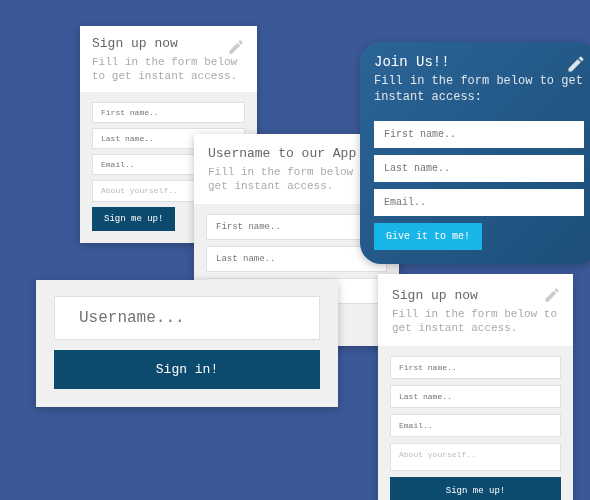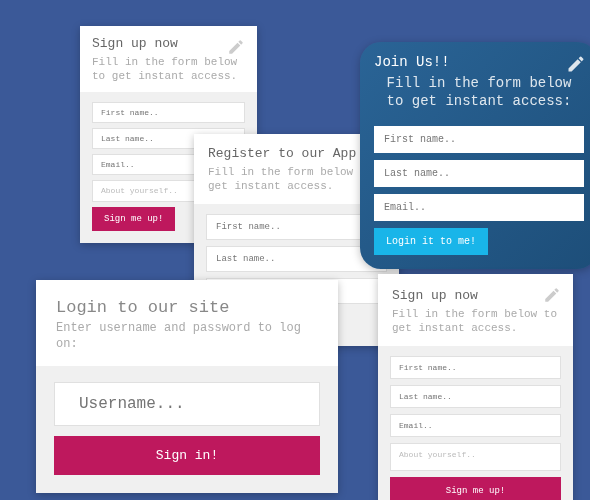--- a/index.html
+++ b/index.html
@@ -46,41 +46,41 @@
     background: #fff;
     border: 1px solid #e0e0e0;
     padding: 7px 8px;
     font-size: 9px;
     color: #bbb;
     margin-bottom: 6px;
     font-family: inherit;
     display: block;
   }
   .btn {
-    background: #be185d;
+    background: #0c4a6e;
     color: #fff;
     border: none;
     padding: 7px 12px;
     font-size: 9px;
     cursor: pointer;
     font-family: inherit;
   }
   .btn-wide { width: 100%; padding: 12px; font-size: 13px; }
 
   
   #c1 { left: 80px; top: 26px; width: 177px; }
   #c1 .card-header { padding: 10px 12px 8px; }
   #c1 .card-body input, #c1 .card-body .field { padding: 5px 8px; font-size: 8px; margin-bottom:5px; }
   #c1 .about { height: 22px; }
 
   
   #c2 { left: 360px; top: 42px; width: 238px; background: linear-gradient(135deg,#2a6496 0%, #1d4e79 100%); border-radius: 21px; }
   #c2 .card-header { padding: 12px 14px 10px; }
   #c2 .card-title { color:#fff; font-size:14px;}
-  #c2 .card-sub { color: rgba(255,255,255,0.85); font-size:14px;text-align:center; }
+  #c2 .card-sub { color: rgba(255,255,255,0.85); font-size:12px; }
   #c2 .pencil svg path { fill:#fff; opacity:0.85; }
   #c2 .card-body { background: transparent; padding: 6px 14px 14px; }
   #c2 .card-body input { border:none; padding:8px 10px; font-size:10px; margin-bottom:7px; }
   #c2 .btn { background:#19b5e9; padding:8px 12px; font-size:10px;}
 
   
   #c3 { left: 194px; top: 134px; width: 205px; }
   #c3 .card-title { font-size:13px; }
   #c3 .card-body input { padding:7px 9px; font-size:9px; }
 
@@ -116,21 +116,21 @@
     <input placeholder="First name.." style="">
     <input placeholder="Last name.." style="">
     <input placeholder="Email.." style="">
     <div class="field about">About yourself..</div>
     <button class="btn">Sign me up!</button>
   </div>
 </div>
 
 <div class="card" id="c3">
   <div class="card-header">
-    <div class="card-title">Register to our App</div>
+    <div class="card-title">Username to our App</div>
     <div class="card-sub">Fill in the form below to get instant access.</div>
   </div>
   <div class="card-body">
     <input placeholder="First name.." style="">
     <input placeholder="Last name.." style="">
     <input placeholder="Email.." style="">
     <button class="btn">Sign me up!</button>
   </div>
 </div>
 
@@ -141,21 +141,21 @@
     <span class="pencil">
       <svg width="20" height="20" viewBox="0 0 24 24">
           <path fill="#fff" d="M3 17.25V21h3.75l11-11-3.75-3.75-11 11zM20.7 7.04a1 1 0 0 0 0-1.41l-2.34-2.34a1 1 0 0 0-1.41 0l-1.83 1.83 3.75 3.75 1.83-1.83z"></path>
         </svg>
     </span>
   </div>
   <div class="card-body">
     <input placeholder="First name.." style="">
     <input placeholder="Last name.." style="">
     <input placeholder="Email.." style="">
-    <button class="btn">Login it to me!</button>
+    <button class="btn">Give it to me!</button>
   </div>
 </div>
 
 <div class="card" id="c5">
   <div class="card-header">
     <div class="card-title">Sign up now</div>
     <div class="card-sub">Fill in the form below to get instant access.</div>
     <span class="pencil">
       <svg width="18" height="18" viewBox="0 0 24 24">
           <path fill="#ccc" d="M3 17.25V21h3.75l11-11-3.75-3.75-11 11zM20.7 7.04a1 1 0 0 0 0-1.41l-2.34-2.34a1 1 0 0 0-1.41 0l-1.83 1.83 3.75 3.75 1.83-1.83z"></path>
@@ -165,21 +165,17 @@
   <div class="card-body">
     <input placeholder="First name.." style="">
     <input placeholder="Last name.." style="">
     <input placeholder="Email.." style="">
     <div class="field about">About yourself..</div>
     <button class="btn">Sign me up!</button>
   </div>
 </div>
 
 <div class="card" id="c4">
-  <div class="card-header">
-    <div class="card-title">Login to our site</div>
-    <div class="card-sub">Enter username and password to log on:</div>
-  </div>
   <div class="card-body">
     <input placeholder="Username..." style="">
     <button class="btn btn-wide">Sign in!</button>
   </div>
 </div>
 
 </body></html>

